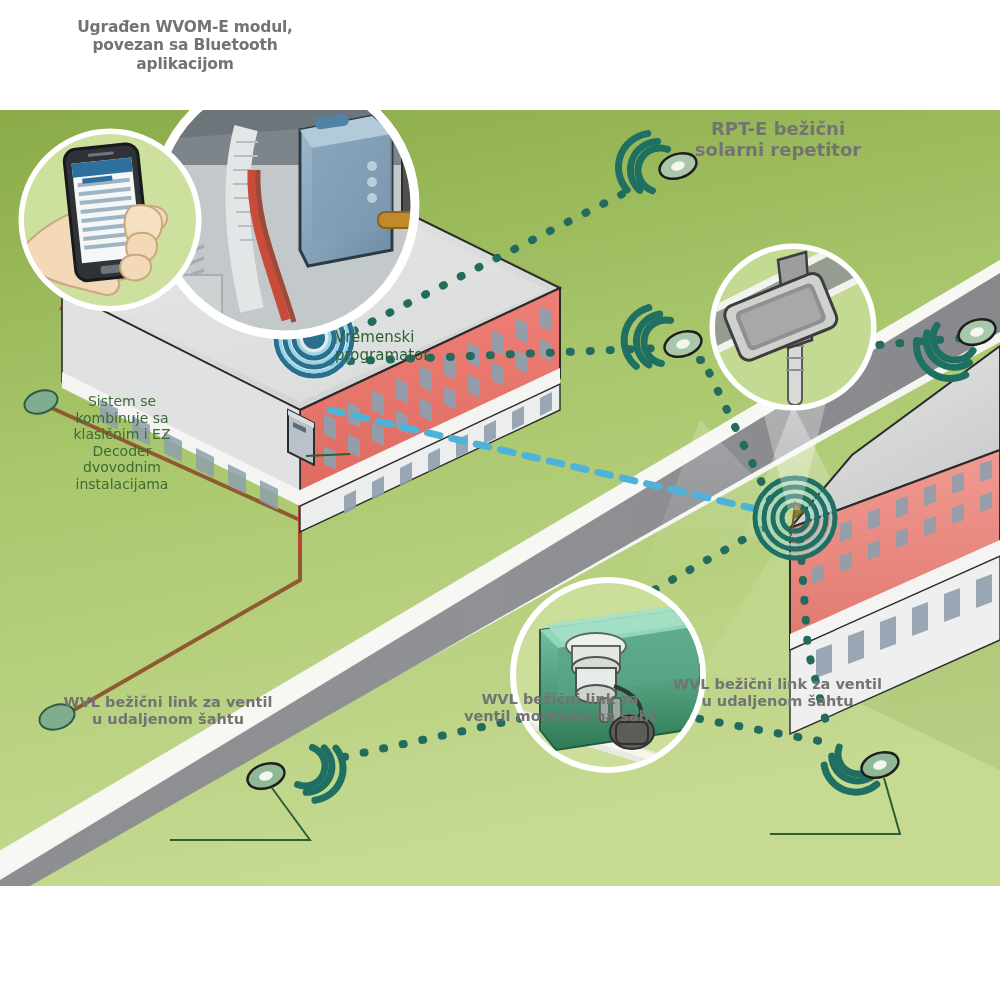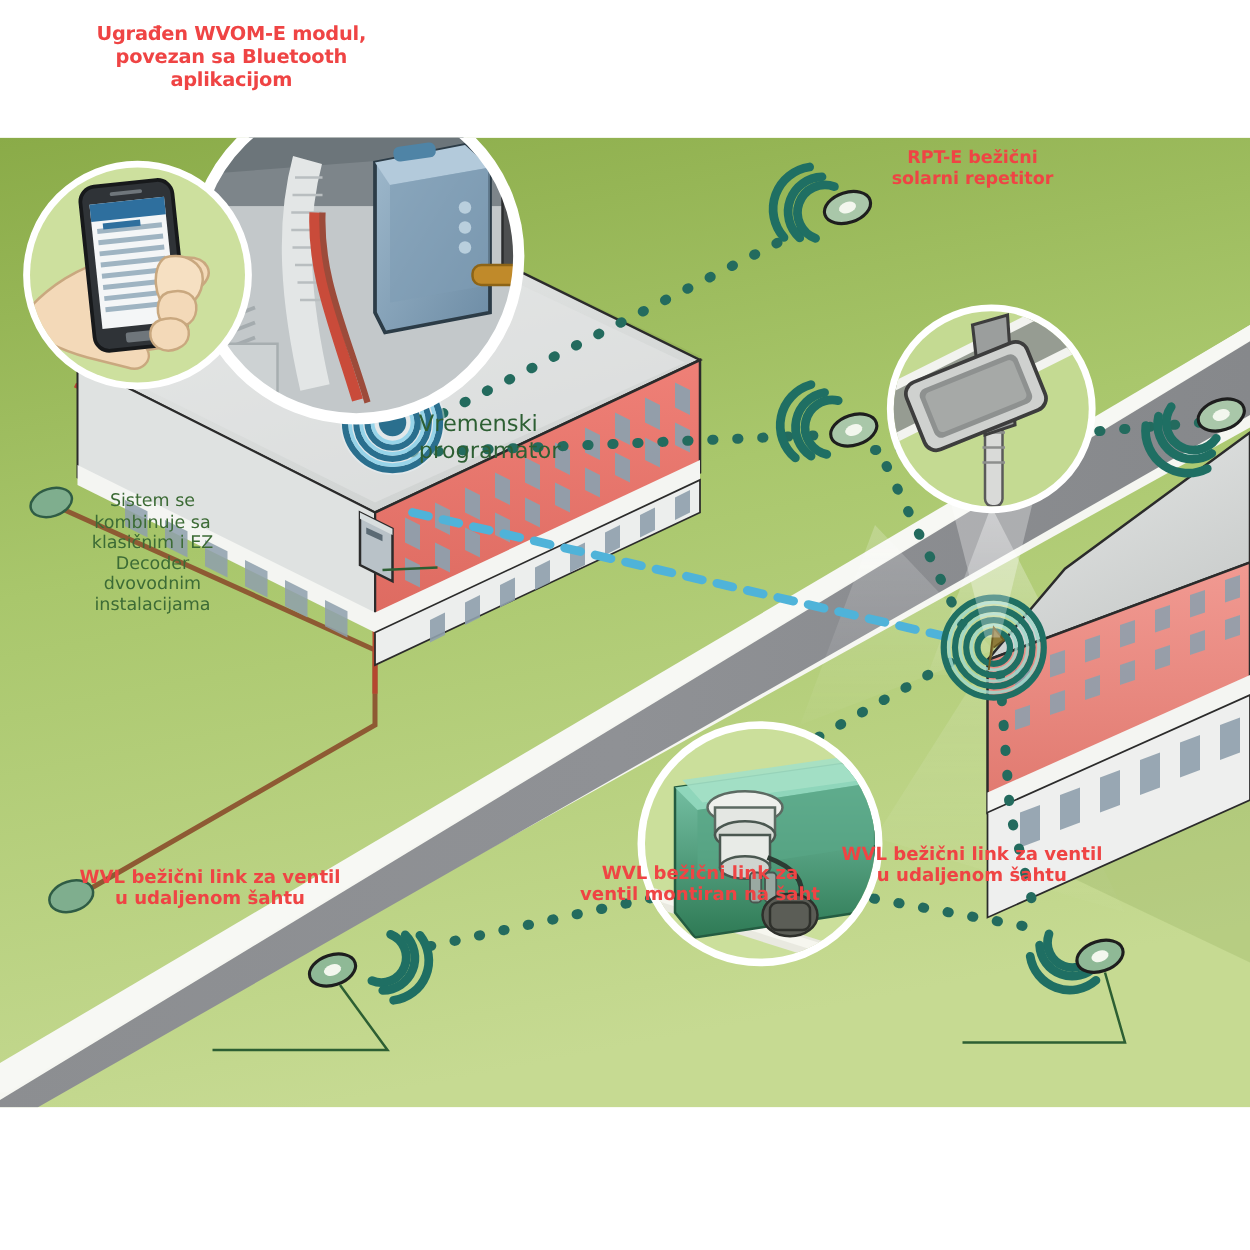--- a/index.html
+++ b/index.html
@@ -1,24 +1,24 @@
 <!DOCTYPE html>
 <html><head>
 <meta charset="utf-8">
 <style>
   html,body{margin:0;padding:0;background:#ffffff;}
   body{width:1000px;height:1000px;font-family:"DejaVu Sans",sans-serif;overflow:hidden;}
   #stage{position:relative;width:1000px;height:1000px;background:#ffffff;}
   #scene{position:absolute;left:0;top:110px;width:1000px;height:776px;overflow:hidden;}
   #scene svg{display:block;}
-  .lbl{position:absolute;color:#ef4444;line-height:1.18;text-align:center;white-space:pre-line;pointer-events:none;}
+  .lbl{position:absolute;color:#737373;line-height:1.18;text-align:center;white-space:pre-line;pointer-events:none;}
   .lbl.bold{font-weight:bold;}
   .l-wvom{left:40px;top:18px;width:290px;font-size:15.5px;letter-spacing:-0.2px;}
-  .l-rpt{left:658px;top:118px;width:240px;font-size:14px;}
-  .l-vrem{left:335px;top:329px;width:150px;font-size:18px;text-align:left;color:#2d5f33;}
+  .l-rpt{left:658px;top:118px;width:240px;font-size:18px;}
+  .l-vrem{left:335px;top:329px;width:150px;font-size:15px;text-align:left;color:#2d5f33;}
   .l-sis{left:42px;top:393px;width:160px;font-size:14px;color:#3c6b35;text-align:center;}
   .l-wvl-c{left:440px;top:671px;width:240px;font-size:14.5px;margin-top:20px;}
   .l-wvl-r{left:660px;top:676px;width:235px;font-size:14.5px;}
   .l-wvl-l{left:48px;top:694px;width:240px;font-size:14.5px;}
 </style>
 </head>
 <body>
 
 <div id="stage">
 

